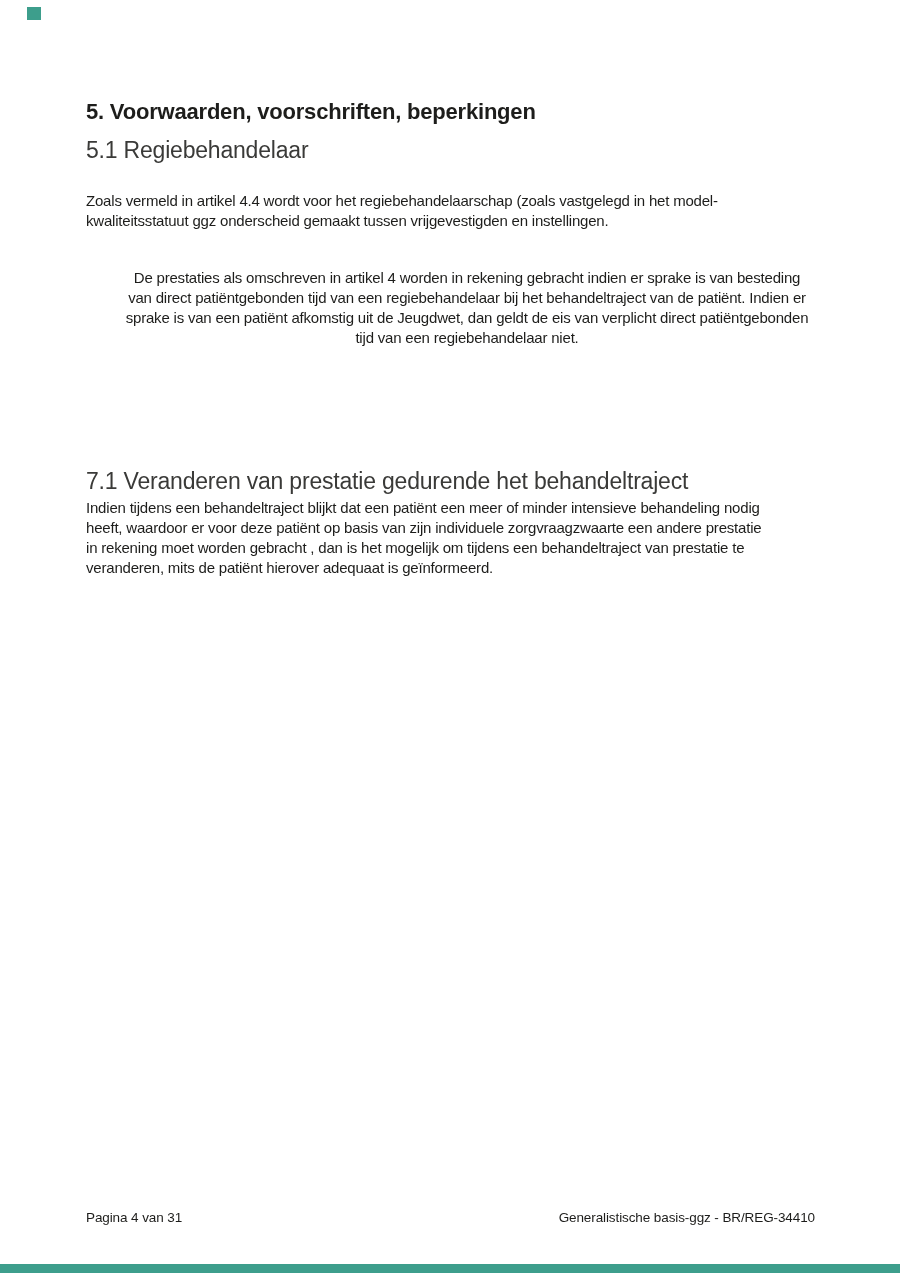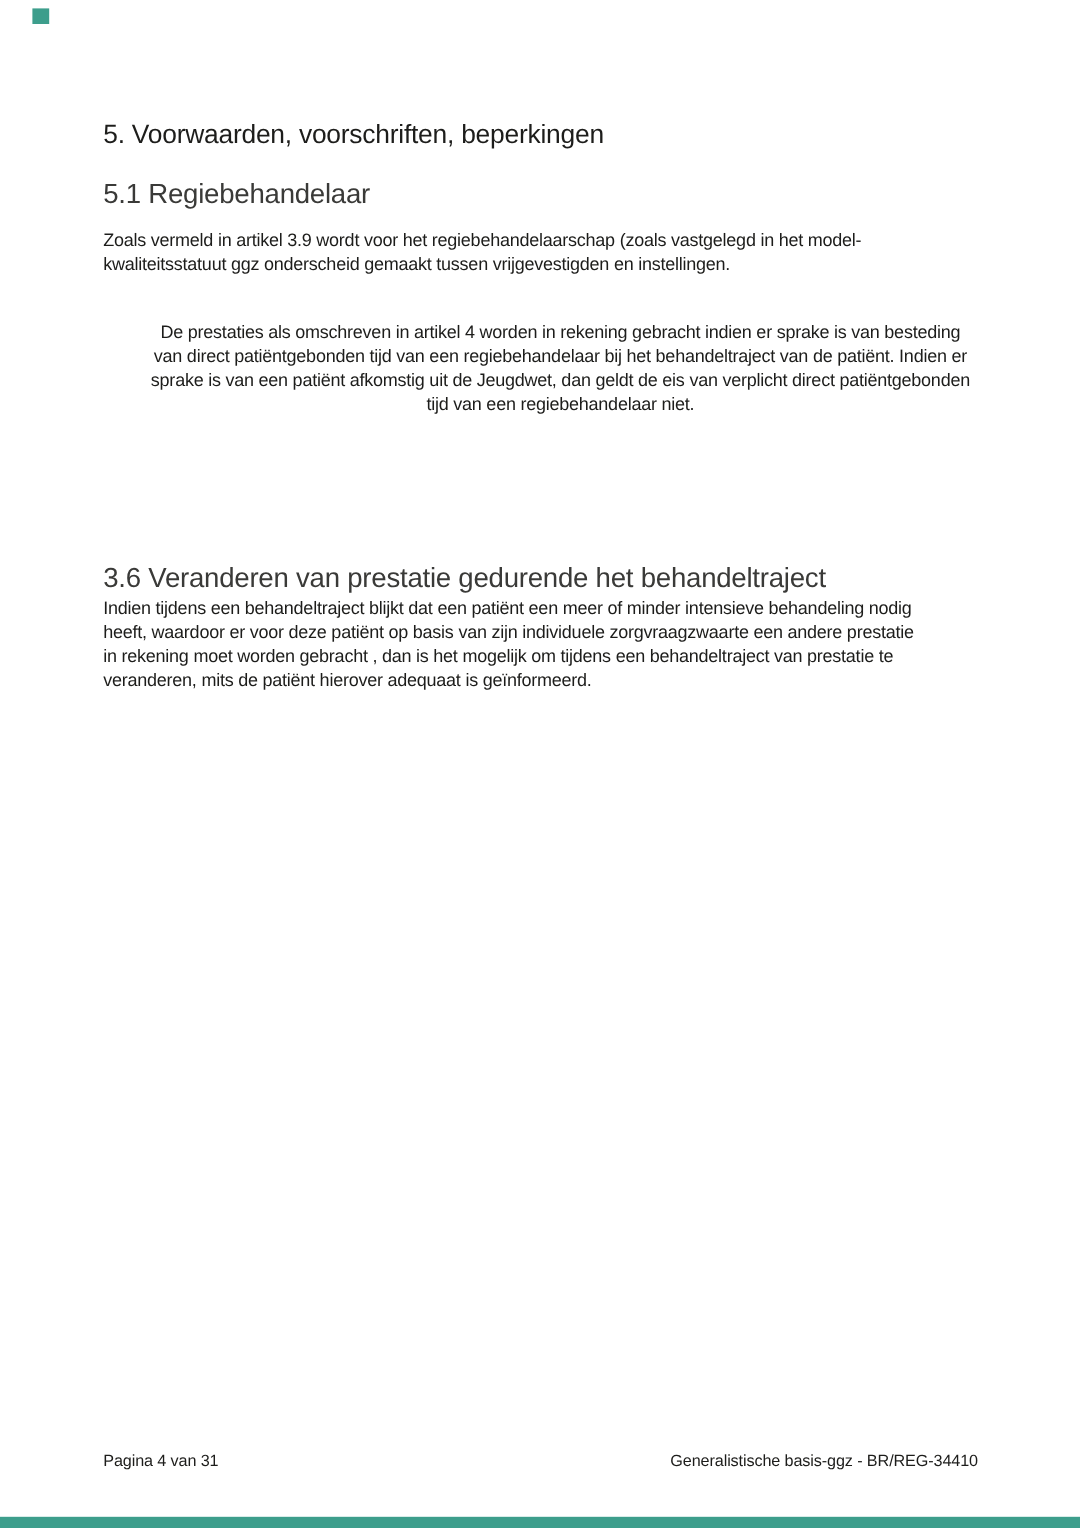--- a/index.html
+++ b/index.html
@@ -27,33 +27,33 @@
     left: 0;
     right: 0;
     bottom: 0;
     height: 9px;
   }
   .doc-title {
     position: absolute;
     left: 86px;
     top: 84px;
     font-size: 22px;
-    font-weight: 400;
+    font-weight: 700;
     letter-spacing: -0.2px;
     color: #1d1d1b;
   }
   .section-heading {
     position: absolute;
     left: 86px;
     font-size: 23px;
     font-weight: 400;
     letter-spacing: -0.2px;
     color: #3a3a38;
   }
-  .heading-51 { top: 129px; }
+  .heading-51 { top: 118px; }
   .heading-52 { top: 449px; }
   .para {
     position: absolute;
     left: 86px;
     width: 762px;
     font-size: 15px;
     line-height: 20px;
     letter-spacing: -0.2px;
     color: #1d1d1b;
     white-space: pre-line;
@@ -78,30 +78,30 @@
 <body>
 
 <div class="page">
 
   <div class="corner-mark" style="background: rgb(61, 158, 140);"></div>
 
   <h1 class="doc-title">5. Voorwaarden, voorschriften, beperkingen</h1>
 
   <h2 class="section-heading heading-51">5.1 Regiebehandelaar</h2>
 
-  <p class="para para-1">Zoals vermeld in artikel 3.9 wordt voor het regiebehandelaarschap (zoals vastgelegd in het model-
+  <p class="para para-1">Zoals vermeld in artikel 4.4 wordt voor het regiebehandelaarschap (zoals vastgelegd in het model-
 kwaliteitsstatuut ggz onderscheid gemaakt tussen vrijgevestigden en instellingen.</p>
 
   <p class="para para-2">De prestaties als omschreven in artikel 4 worden in rekening gebracht indien er sprake is van besteding
 van direct patiëntgebonden tijd van een regiebehandelaar bij het behandeltraject van de patiënt. Indien er
 sprake is van een patiënt afkomstig uit de Jeugdwet, dan geldt de eis van verplicht direct patiëntgebonden
 tijd van een regiebehandelaar niet.</p>
 
 
-  <h2 class="section-heading heading-52">3.6 Veranderen van prestatie gedurende het behandeltraject</h2>
+  <h2 class="section-heading heading-52">7.1 Veranderen van prestatie gedurende het behandeltraject</h2>
 
   <p class="para para-4">Indien tijdens een behandeltraject blijkt dat een patiënt een meer of minder intensieve behandeling nodig
 heeft, waardoor er voor deze patiënt op basis van zijn individuele zorgvraagzwaarte een andere prestatie
 in rekening moet worden gebracht , dan is het mogelijk om tijdens een behandeltraject van prestatie te
 veranderen, mits de patiënt hierover adequaat is geïnformeerd.</p>
 
   <div class="footer">
     <span>Pagina 4 van 31</span>
     <span>Generalistische basis-ggz - BR/REG-34410</span>
   </div>

